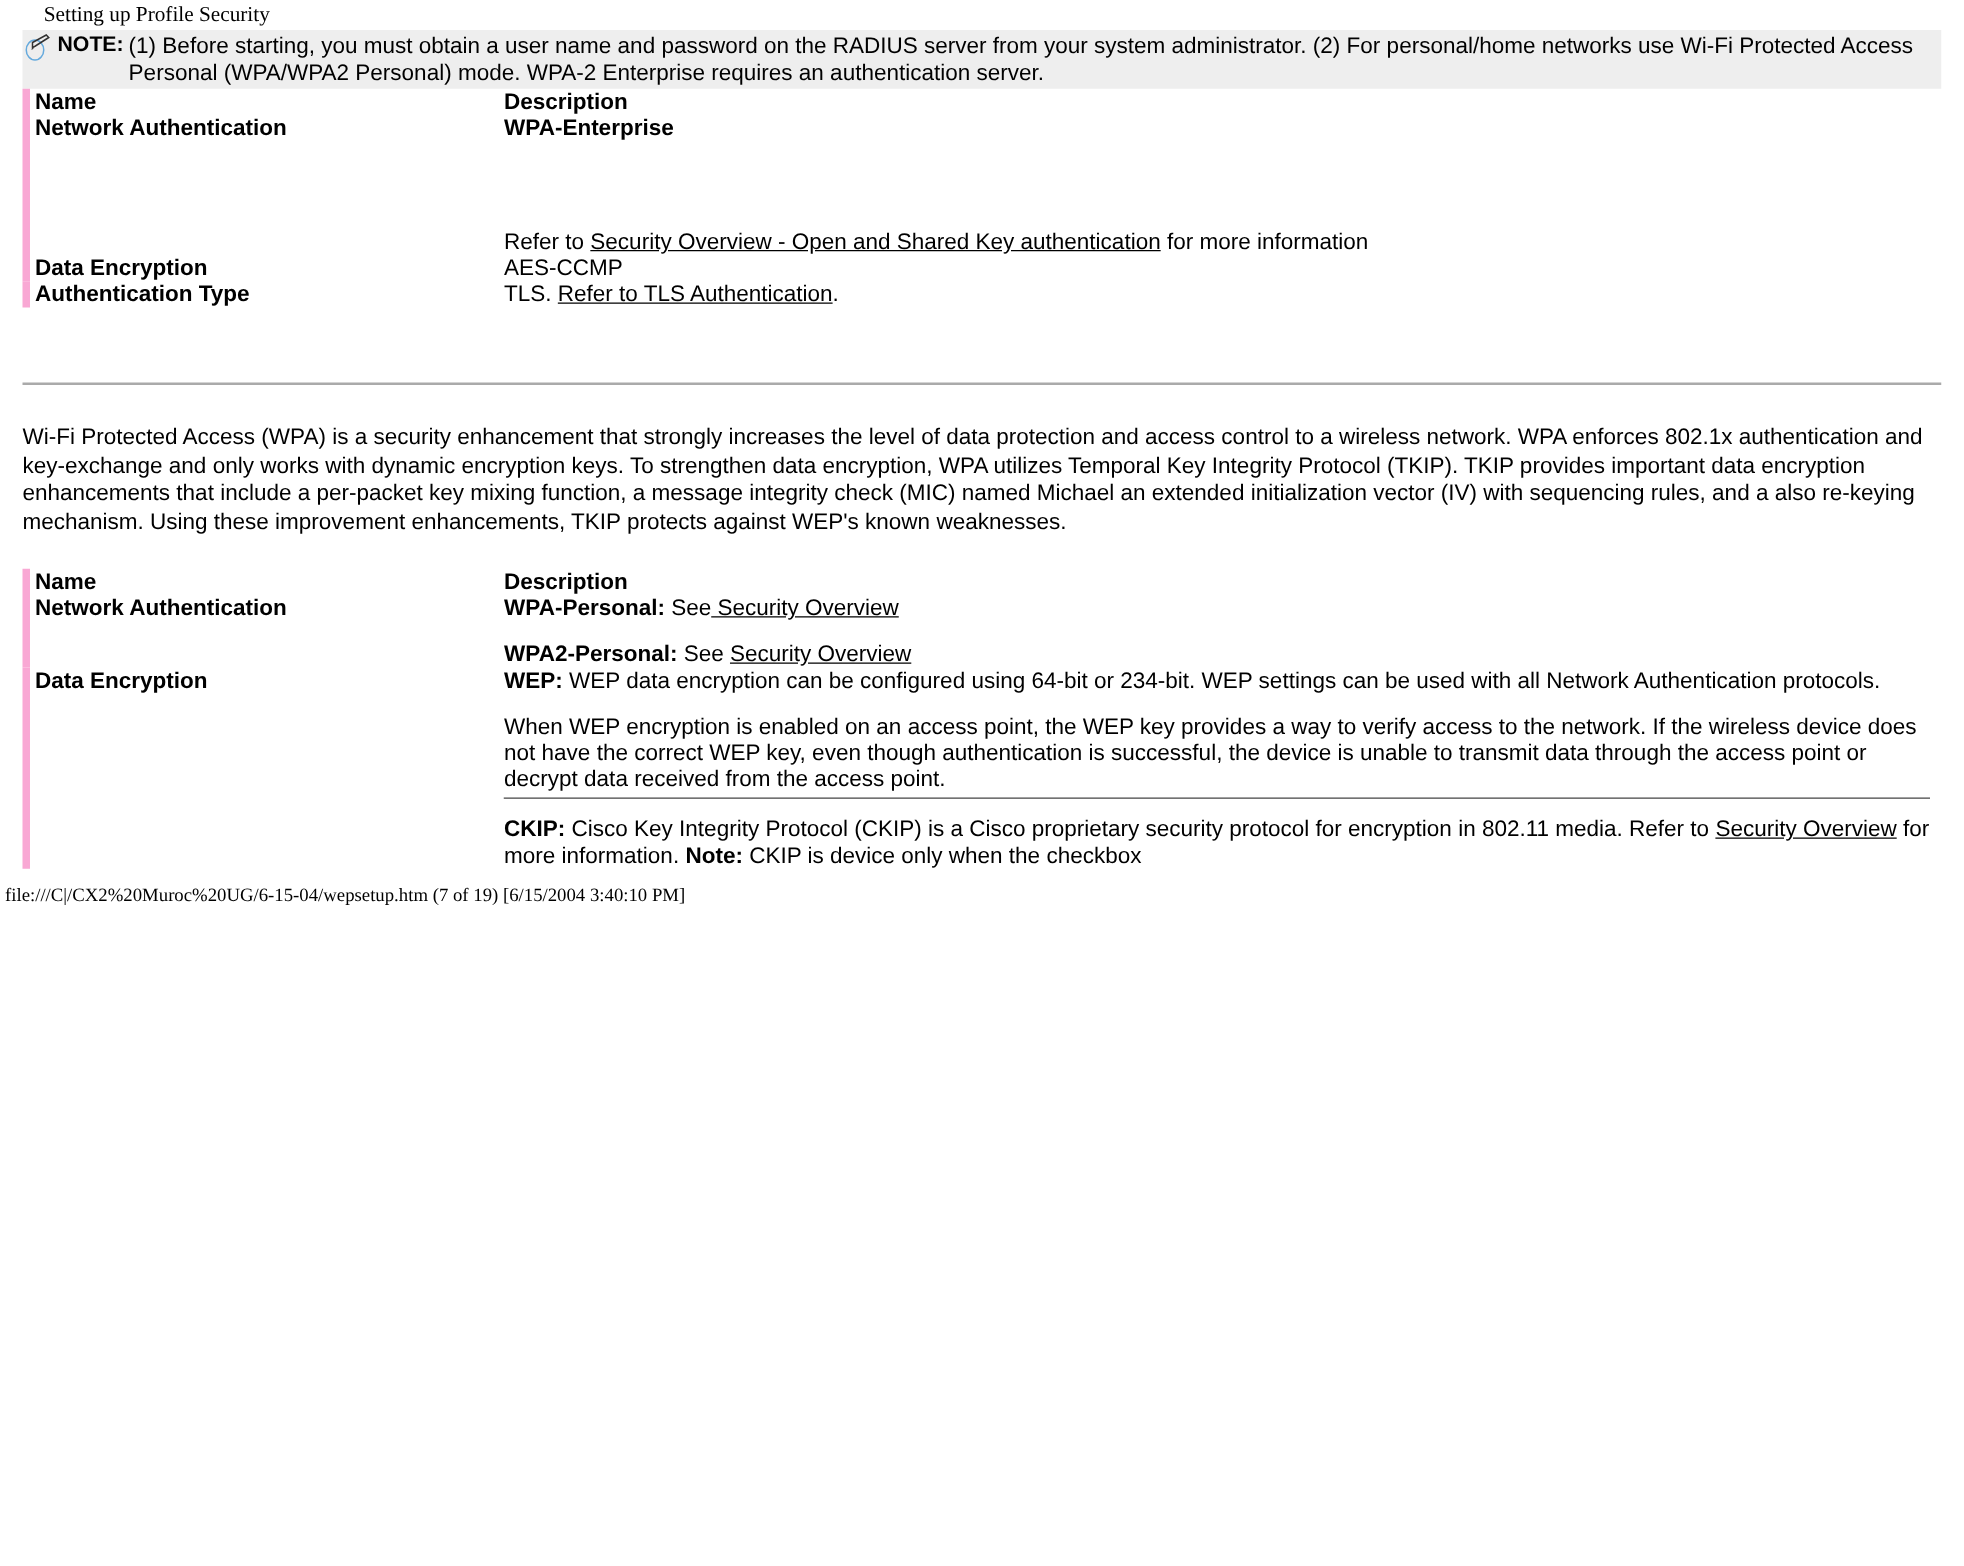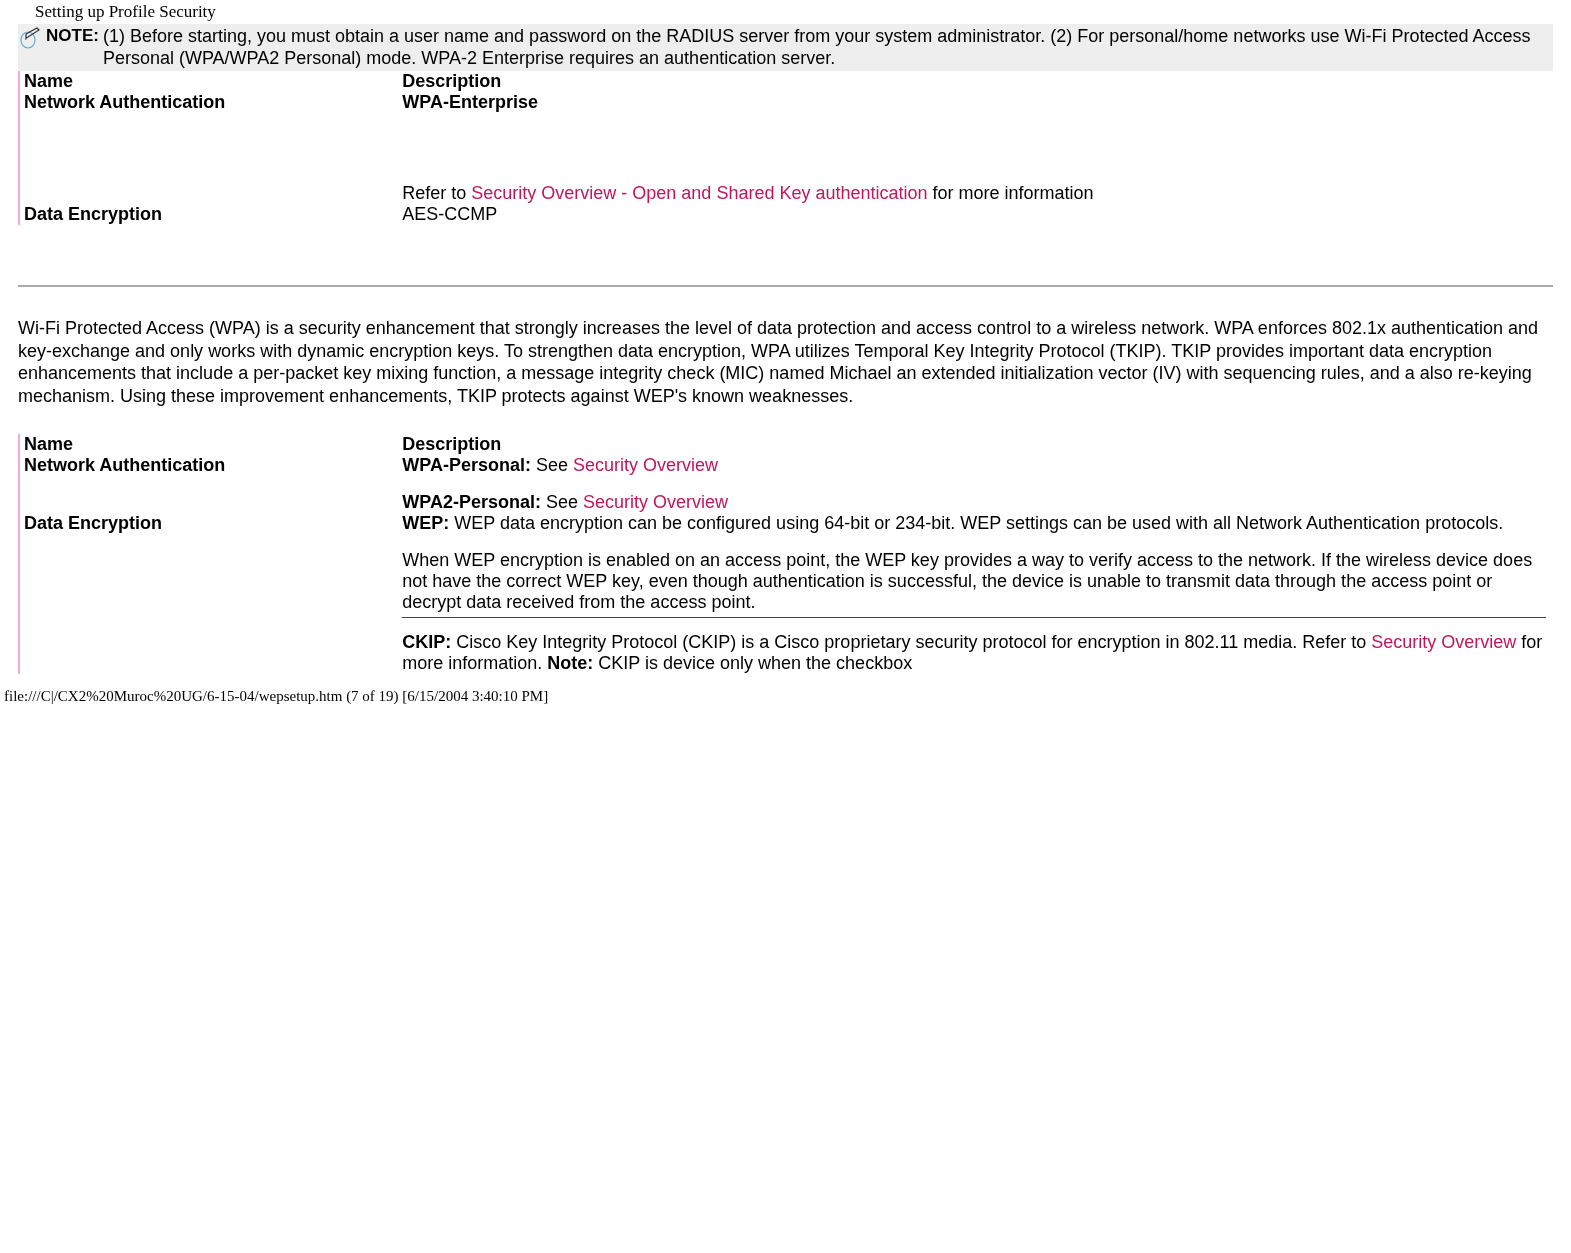--- a/index.html
+++ b/index.html
@@ -48,31 +48,32 @@
       width: 100%;
       border-collapse: collapse;
       font-size: 18px;
     }
     table.settings td {
       vertical-align: top;
       padding: 0 6px 0 0;
     }
     table.settings td.col-name {
       width: 25%;
-      border-left: 2px solid #f9a8d4;
+      border-left: 6px solid #f9a8d4;
       padding-left: 4px;
     }
     table.settings td.col-desc {
       width: 75%;
     }
     .bold {
       font-weight: bold;
     }
     a.link {
-      color: #be185d;
+      color: #000000;
+      text-decoration: underline;
       cursor: pointer;
     }
     hr.big {
       margin: 60px 0 30px 0;
       border: none;
       border-top: 2px solid #aaa;
     }
     hr.thin {
       border: none;
       border-top: 1px solid #444;
@@ -123,20 +124,26 @@
         <div style="height:70px;"></div>
         <div>
           <span>Refer to </span><a class="link">Security Overview - Open and Shared Key authentication</a><span> for more information</span>
         </div>
       </td>
     </tr>
     <tr>
       <td class="col-name bold">Data Encryption</td>
       <td class="col-desc">AES-CCMP</td>
     </tr>
+    <tr>
+      <td class="col-name bold">Authentication Type</td>
+      <td class="col-desc">
+        <span>TLS. </span><a class="link">Refer to TLS Authentication</a><span>.</span>
+      </td>
+    </tr>
   </tbody>
     </table>
 
   <hr class="big">
 
 
   <div class="para">Wi-Fi Protected Access (WPA) is a security enhancement that strongly increases the level of data protection and access control to a wireless network. WPA enforces 802.1x authentication and key-exchange and only works with dynamic encryption keys. To strengthen data encryption, WPA utilizes Temporal Key Integrity Protocol (TKIP). TKIP provides important data encryption enhancements that include a per-packet key mixing function, a message integrity check (MIC) named Michael an extended initialization vector (IV) with sequencing rules, and a also re-keying mechanism. Using these improvement enhancements, TKIP protects against WEP's known weaknesses.</div>
 
   <table class="settings">
     <tbody>

